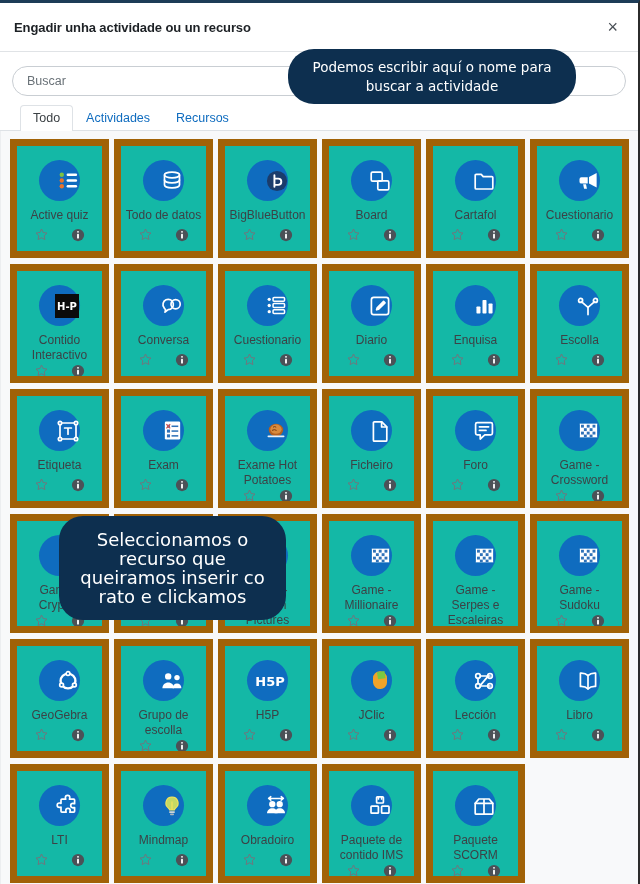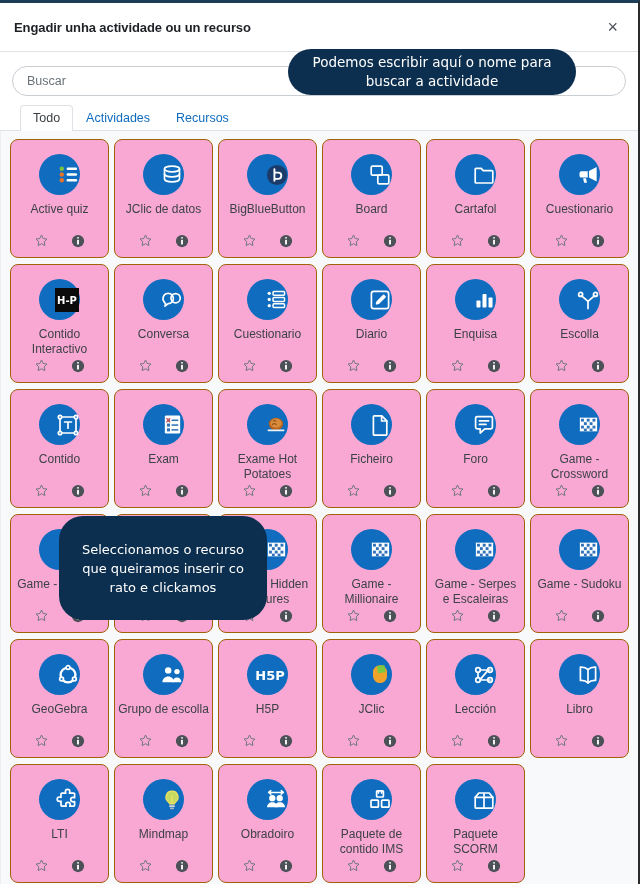--- a/index.html
+++ b/index.html
@@ -107,23 +107,23 @@
     box-sizing: border-box;
     position: relative;
     border-left: 1px solid #eceef0;
   }
   .grid {
     display: grid;
     grid-template-columns: repeat(6, 1fr);
     gap: 6px 5px;
   }
   .card {
-    background: #f9a8d4;
-    border: 1px solid #a16207;
-    border-radius: 8px;
+    background: #14b8a6;
+    border: 7px solid #a16207;
+    border-radius: 0;
     height: 119px;
     box-sizing: border-box;
     display: flex;
     flex-direction: column;
     align-items: center;
     padding-top: 14px;
     cursor: pointer;
     overflow: hidden;
   }
   .card-icon {
@@ -168,22 +168,22 @@
     font-size: 13.5px;
     line-height: 19px;
     font-family: "DejaVu Sans", sans-serif;
     box-sizing: border-box;
     z-index: 40;
     display: flex;
     align-items: center;
     justify-content: center;
     padding: 8px 16px;
   }
-  #tip-search { left: 288px; top: 46px; width: 288px; height: 46px; }
-  #tip-select { left: 59px; top: 513px; width: 208px; height: 104px; border-radius: 24px; font-size: 13px; }
+  #tip-search { left: 288px; top: 46px; width: 288px; height: 55px; }
+  #tip-select { left: 59px; top: 513px; width: 227px; height: 104px; border-radius: 24px; font-size: 18px; }
 </style>
 </head>
 <body>
 
 <div class="modal">
 
   <div class="modal-header">
     <div class="modal-title">Engadir unha actividade ou un recurso</div>
     <button class="close-btn">×</button>
   </div>
@@ -224,21 +224,21 @@
           </div>
         </div>
         <div class="card">
           <div class="card-icon">
             <svg width="24" height="24" viewBox="0 0 24 24" fill="none" stroke="#ffffff" stroke-width="1.7" stroke-linecap="round" stroke-linejoin="round">
               <ellipse cx="12" cy="6" rx="7.5" ry="2.8"></ellipse>
               <path d="M4.5 6v5c0 1.6 3.4 2.8 7.5 2.8s7.5-1.2 7.5-2.8V6"></path>
               <path d="M4.5 11v5c0 1.6 3.4 2.8 7.5 2.8s7.5-1.2 7.5-2.8v-5"></path>
             </svg>
           </div>
-          <div class="card-label">JClic de datos</div>
+          <div class="card-label">Todo de datos</div>
           <div class="card-actions">
             <span class="act-btn star-icon"><svg width="15" height="15" viewBox="0 0 24 24" fill="none" stroke="currentColor" stroke-width="1.6" stroke-linejoin="round">
                 <path d="M12 3.2l2.7 5.6 6.1.9-4.4 4.3 1 6.1-5.4-2.9-5.4 2.9 1-6.1L3.2 9.7l6.1-.9z"></path>
               </svg></span>
             <span class="act-btn info-icon"><svg width="14" height="14" viewBox="0 0 24 24">
                 <circle cx="12" cy="12" r="10.5" fill="currentColor"></circle>
                 <circle cx="12" cy="6.6" r="1.6" fill="#fff"></circle>
                 <rect x="10.4" y="9.8" width="3.2" height="8.4" rx="1.2" fill="#fff"></rect>
               </svg></span>
           </div>
@@ -444,21 +444,21 @@
           <div class="card-icon">
             <svg width="24" height="24" viewBox="0 0 24 24" fill="none" stroke="#ffffff" stroke-width="1.7" stroke-linecap="round" stroke-linejoin="round">
               <rect x="4" y="4" width="16" height="16" rx="1.2"></rect>
               <circle cx="4" cy="4" r="1.7" fill="#0f6cbf"></circle>
               <circle cx="20" cy="4" r="1.7" fill="#0f6cbf"></circle>
               <circle cx="4" cy="20" r="1.7" fill="#0f6cbf"></circle>
               <circle cx="20" cy="20" r="1.7" fill="#0f6cbf"></circle>
               <path d="M8.6 9h6.8M12 9v6.2"></path>
             </svg>
           </div>
-          <div class="card-label">Contido</div>
+          <div class="card-label">Etiqueta</div>
           <div class="card-actions">
             <span class="act-btn star-icon"><svg width="15" height="15" viewBox="0 0 24 24" fill="none" stroke="currentColor" stroke-width="1.6" stroke-linejoin="round">
                 <path d="M12 3.2l2.7 5.6 6.1.9-4.4 4.3 1 6.1-5.4-2.9-5.4 2.9 1-6.1L3.2 9.7l6.1-.9z"></path>
               </svg></span>
             <span class="act-btn info-icon"><svg width="14" height="14" viewBox="0 0 24 24">
                 <circle cx="12" cy="12" r="10.5" fill="currentColor"></circle>
                 <circle cx="12" cy="6.6" r="1.6" fill="#fff"></circle>
                 <rect x="10.4" y="9.8" width="3.2" height="8.4" rx="1.2" fill="#fff"></rect>
               </svg></span>
           </div>

